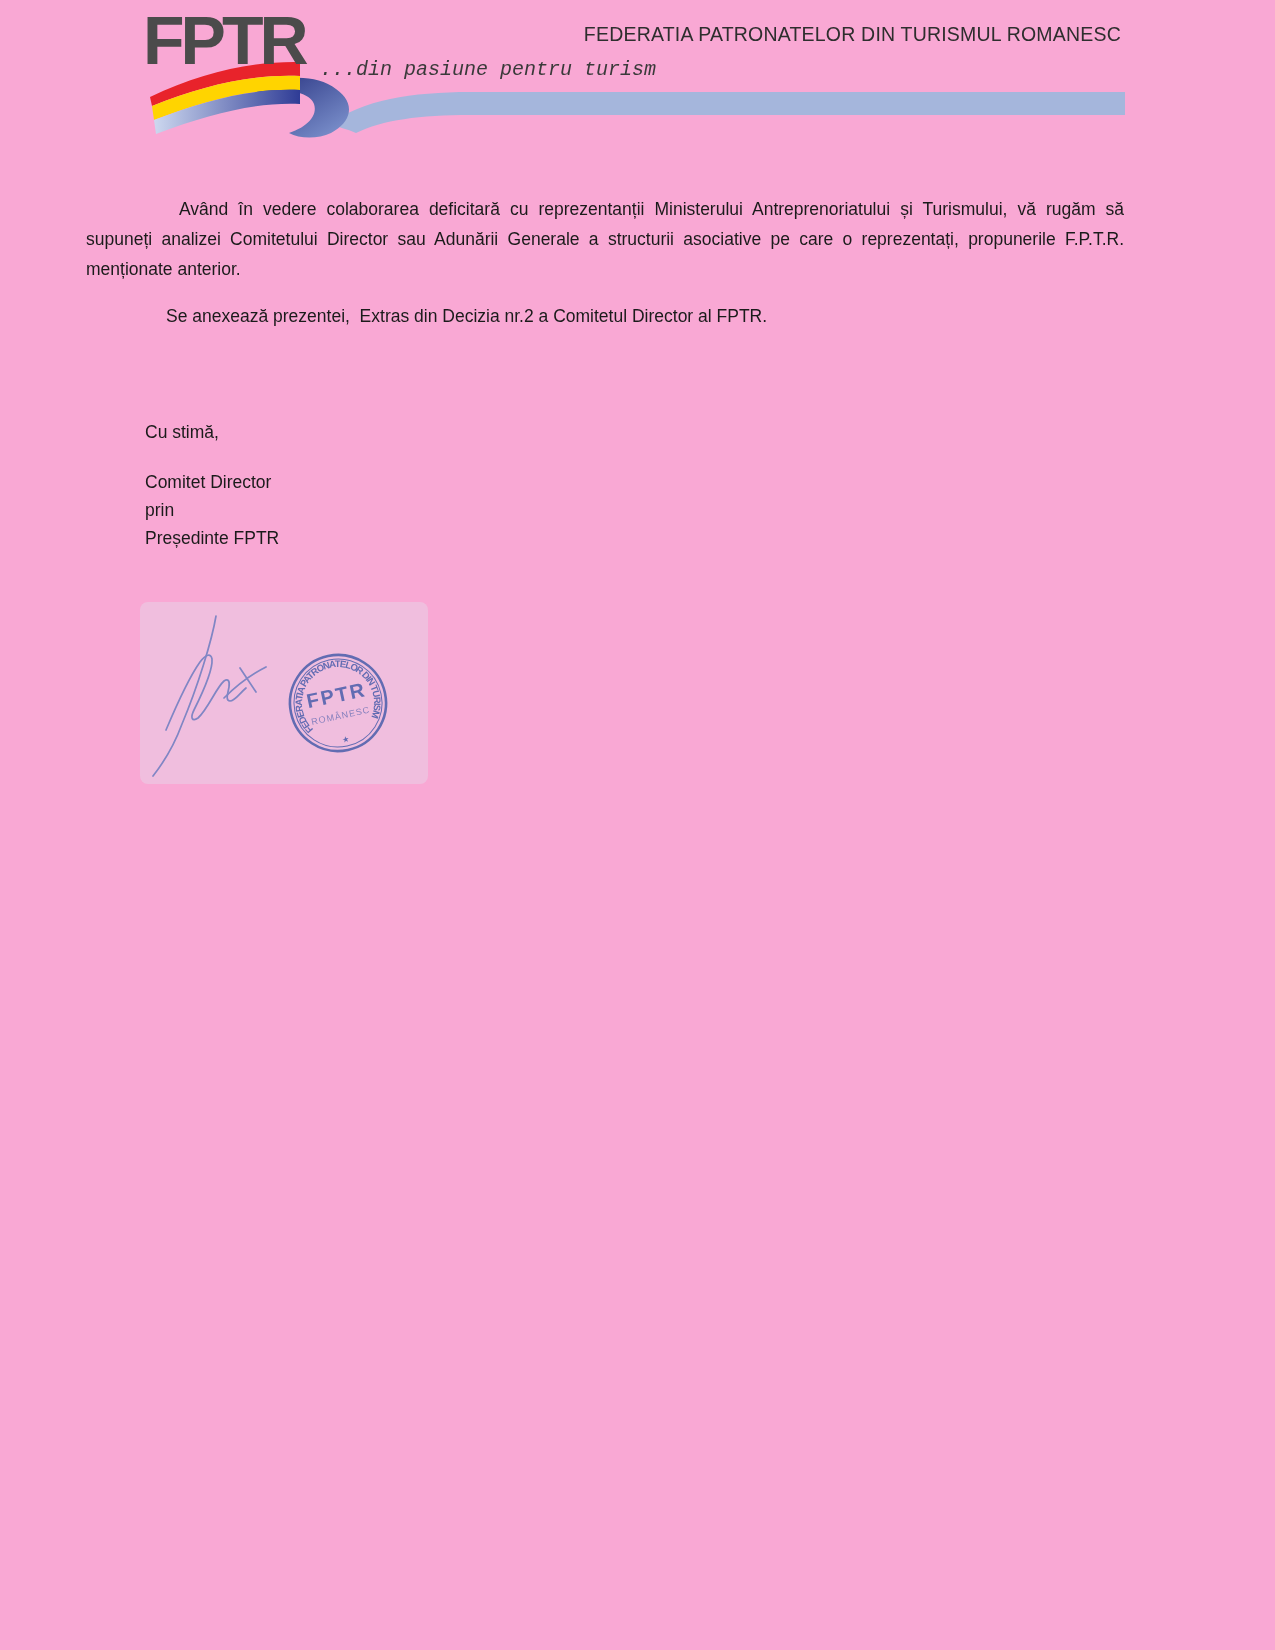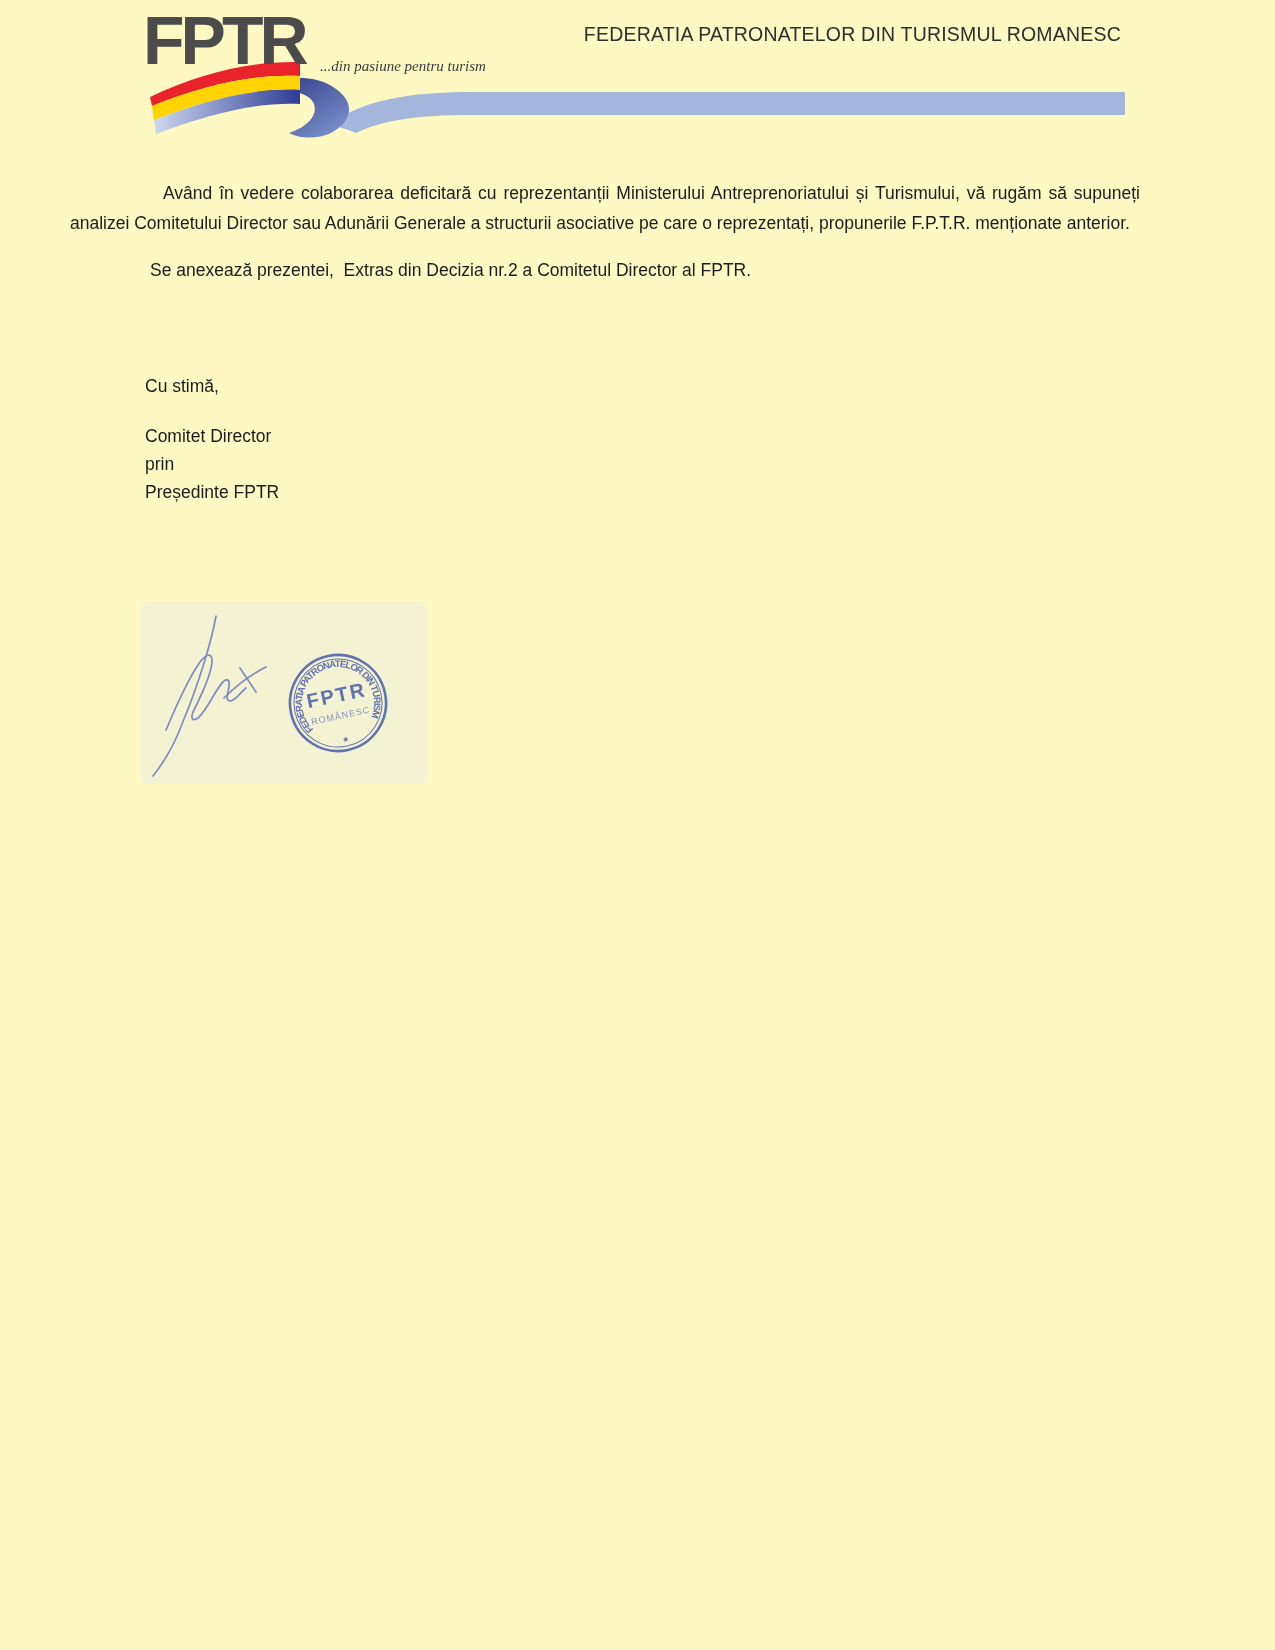--- a/index.html
+++ b/index.html
@@ -1,43 +1,43 @@
 <!DOCTYPE html>
 <html><head>
 <meta charset="utf-8">
 <style>
   html, body { margin: 0; padding: 0; background: #ffffff; }
   .page {
     position: relative;
     width: 1275px;
     height: 1650px;
-    background: #fef9c3;
+    background: #f9a8d4;
     font-family: "Liberation Sans", sans-serif;
     color: #1c1c1c;
     overflow: hidden;
   }
 
   
   .logo-text {
     position: absolute;
     left: 143px;
     top: 6px;
     font-size: 68px;
     font-weight: bold;
     letter-spacing: -4px;
     color: #4b4b4b;
     line-height: 1;
   }
   .logo-tagline {
     position: absolute;
     left: 320px;
     top: 58px;
-    font-family: Liberation Serif, serif;
+    font-family: Liberation Mono, monospace;
     font-style: italic;
-    font-size: 15px;
+    font-size: 20px;
     color: #3a3a3a;
   }
   .org-block {
     position: absolute;
     top: 22px;
     right: 154px;
     text-align: right;
     color: #2e2e2e;
   }
   .org-name {
@@ -61,21 +61,21 @@
   .letter-body {
     position: absolute;
     left: 70px;
     top: 178px;
     width: 1070px;
     font-size: 17.5px;
     line-height: 30px;
     color: #1b1b1b;
   }
   .letter-body p {
-    margin: 0;
+    margin: 16px;
     text-align: justify;
     white-space: pre-wrap;
   }
   .para-1 { text-indent: 93px; }
   .para-2 { text-indent: 83px; margin-top: 18px !important; }
   .para-3 { text-indent: 80px; margin-top: 17px !important; text-align: left; }
 
   .closing-block {
     margin-top: 87px;
     padding-left: 75px;

